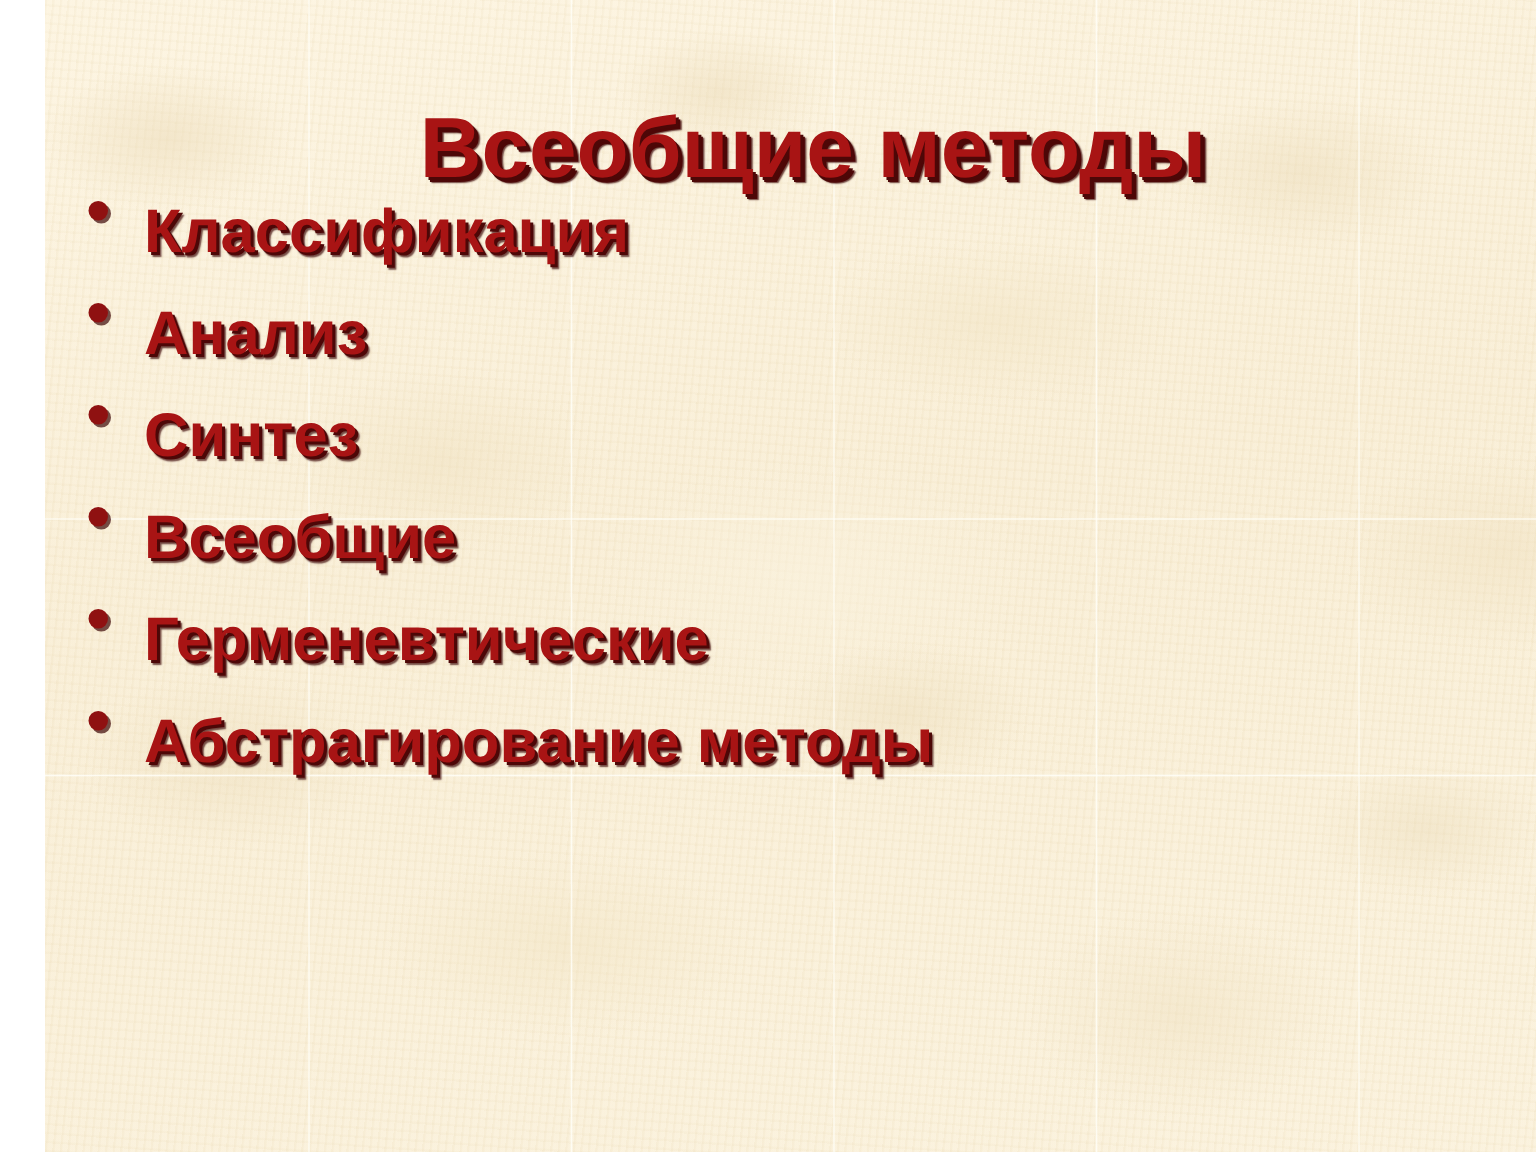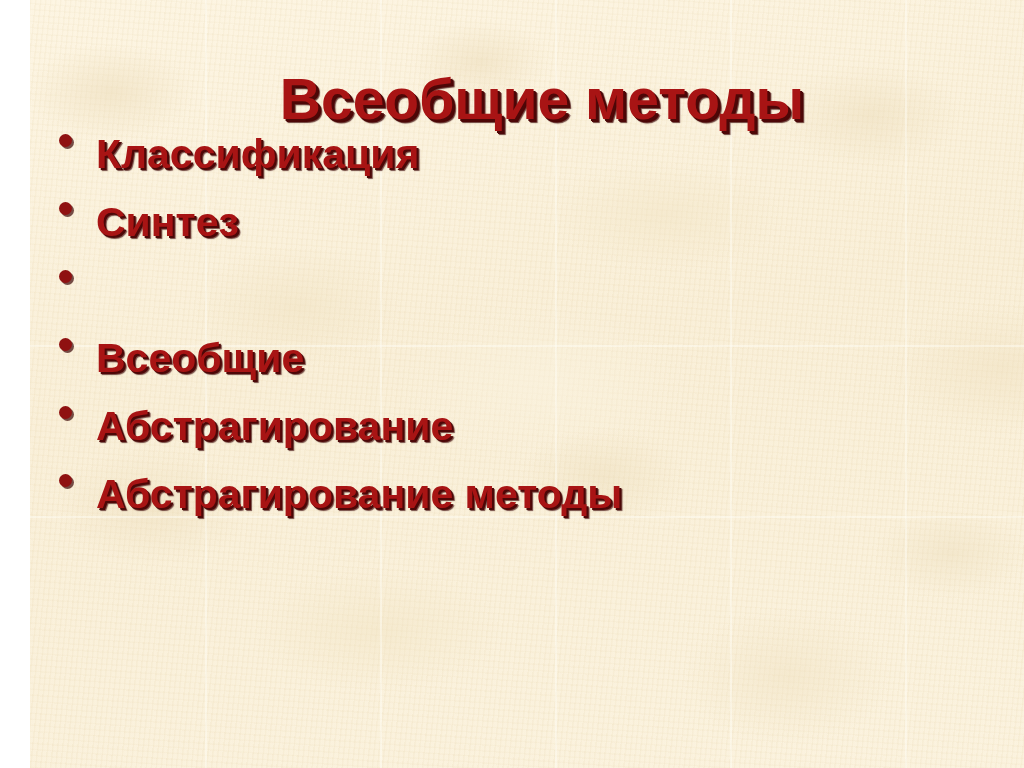--- a/index.html
+++ b/index.html
@@ -141,36 +141,37 @@
 
   <ul class="bullet-list">
 
     <li class="bullet-item">
       <span class="bullet-marker"></span>
       <span class="bullet-text">Классификация</span>
     </li>
 
     <li class="bullet-item">
       <span class="bullet-marker"></span>
-      <span class="bullet-text">Синтез</span>
+      <span class="bullet-text">Анализ</span>
     </li>
 
     <li class="bullet-item">
       <span class="bullet-marker"></span>
+      <span class="bullet-text">Синтез</span>
     </li>
 
     <li class="bullet-item">
       <span class="bullet-marker"></span>
       <span class="bullet-text">Всеобщие</span>
     </li>
 
 
     <li class="bullet-item">
       <span class="bullet-marker"></span>
-      <span class="bullet-text">Абстрагирование</span>
+      <span class="bullet-text">Герменевтические</span>
     </li>
 
     <li class="bullet-item">
       <span class="bullet-marker"></span>
       <span class="bullet-text">Абстрагирование методы</span>
     </li>
 
   </ul>
 </div>
 

